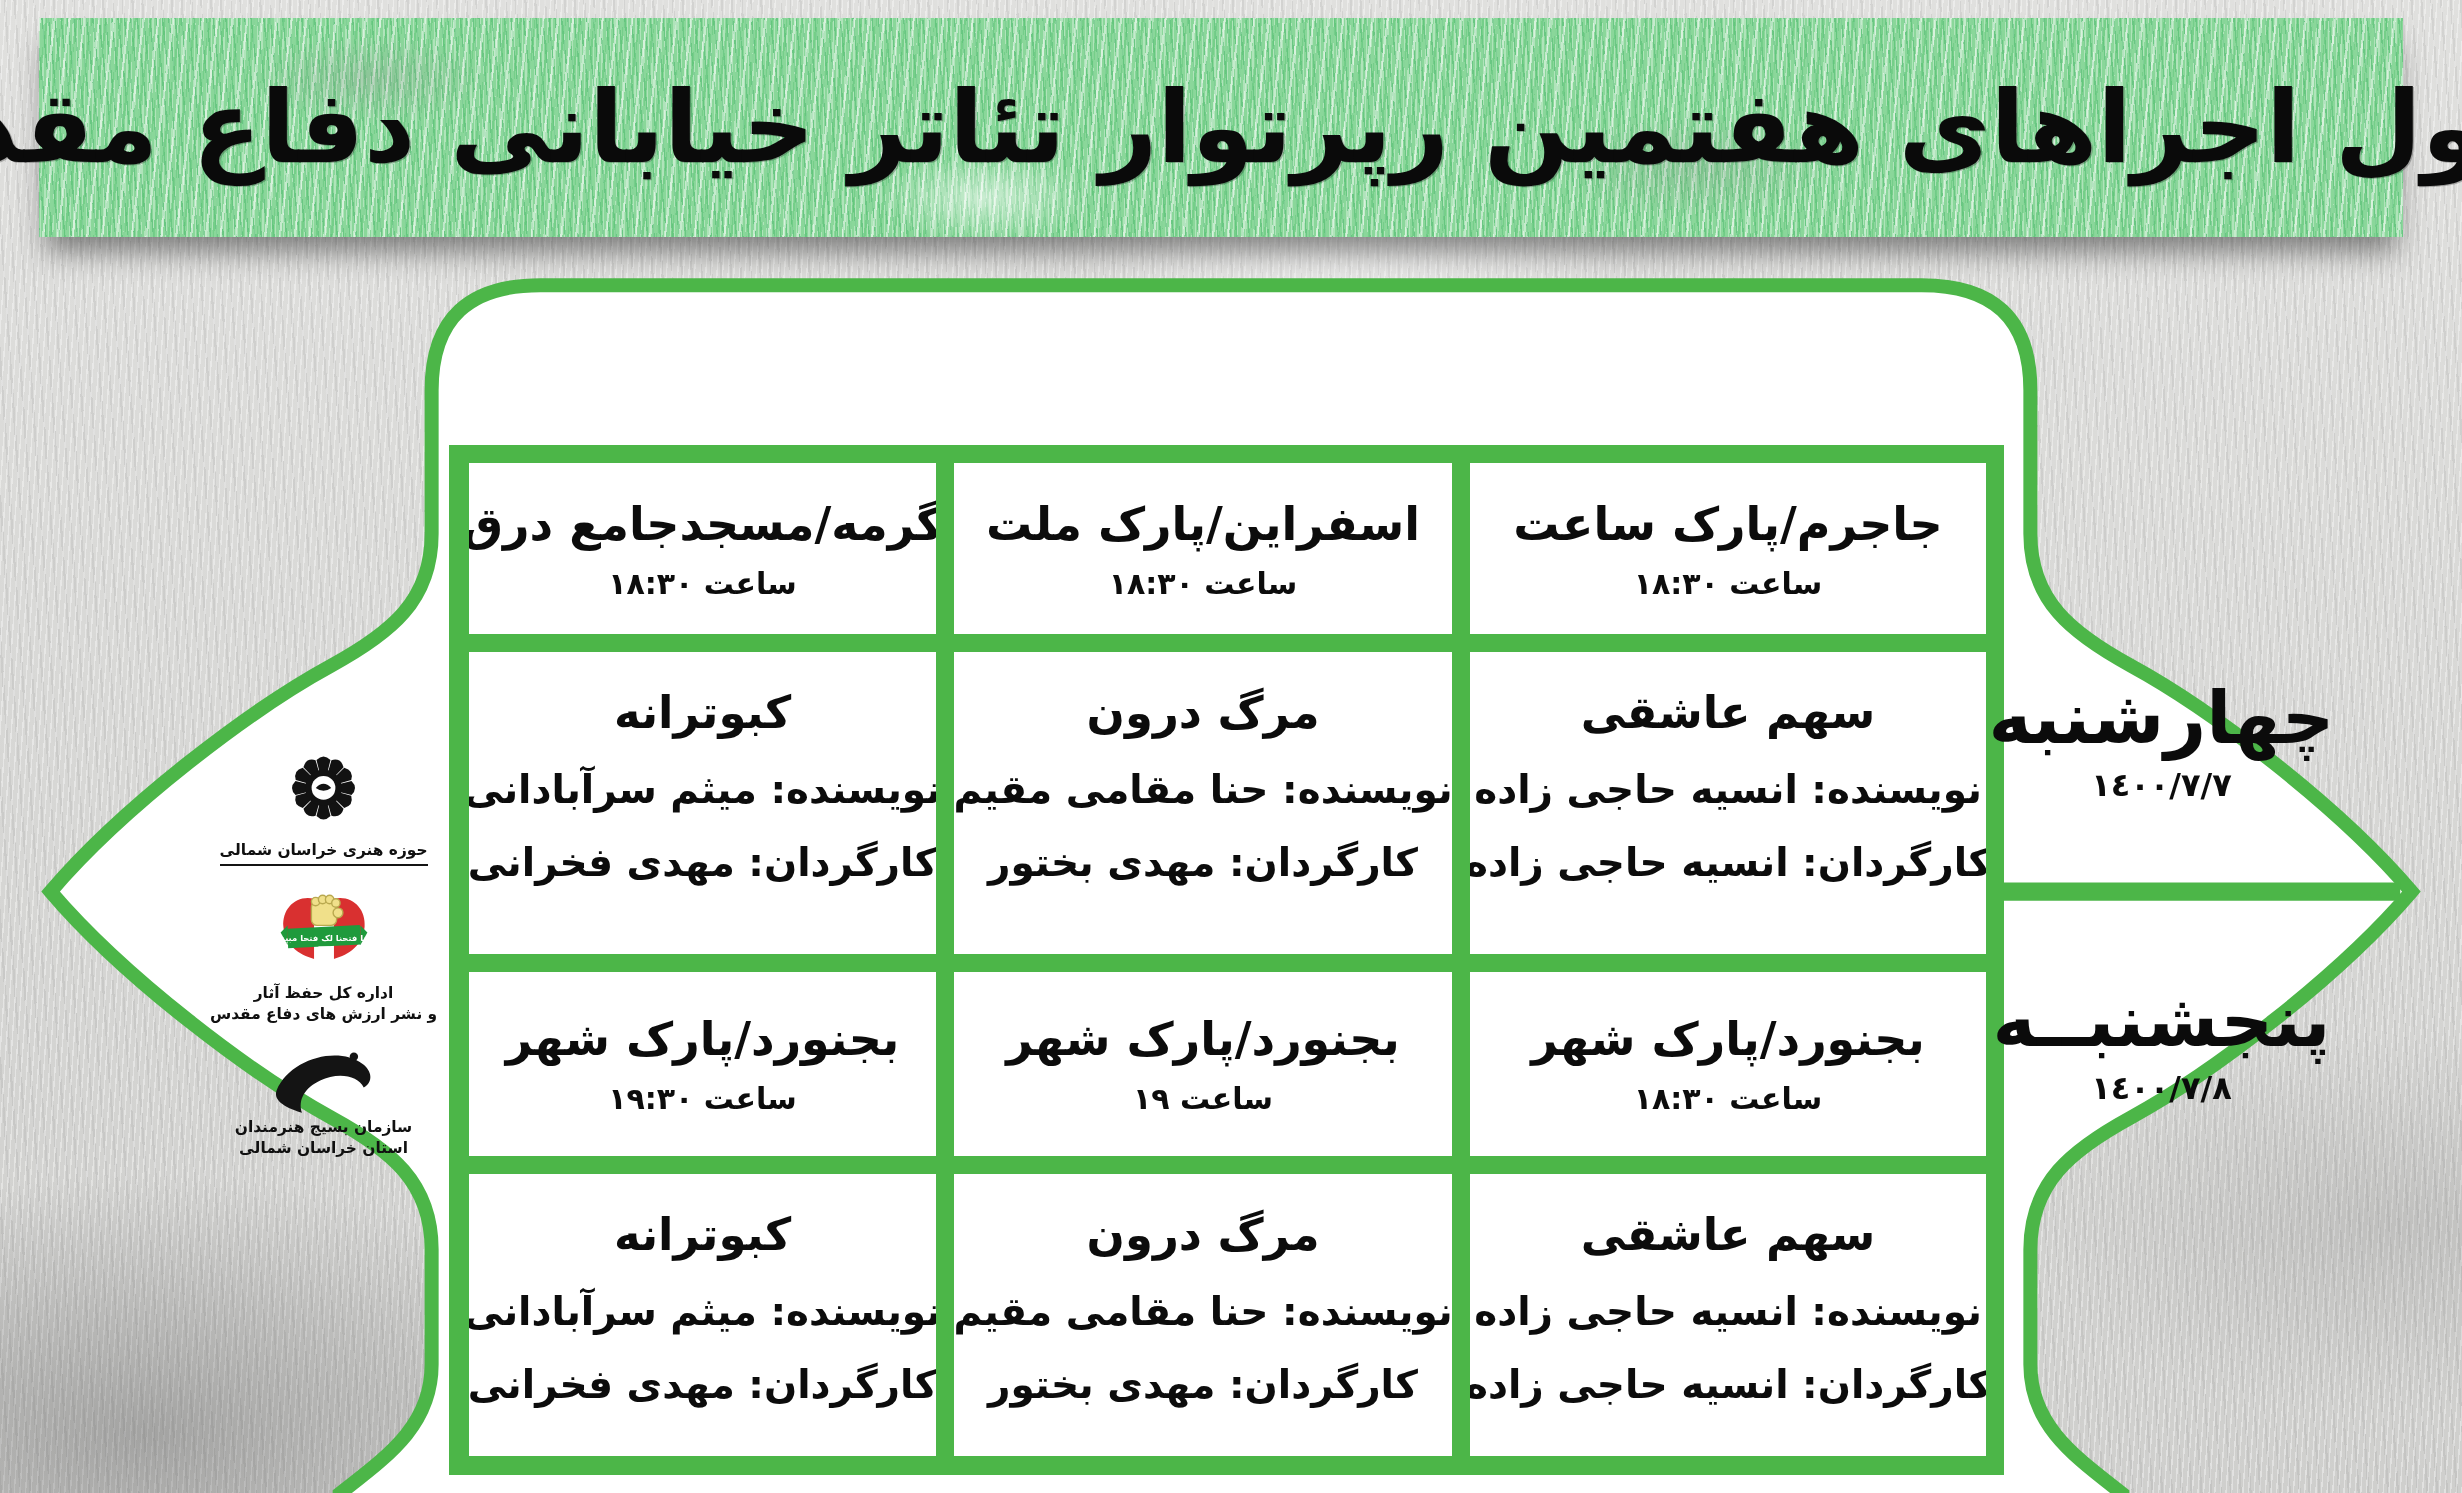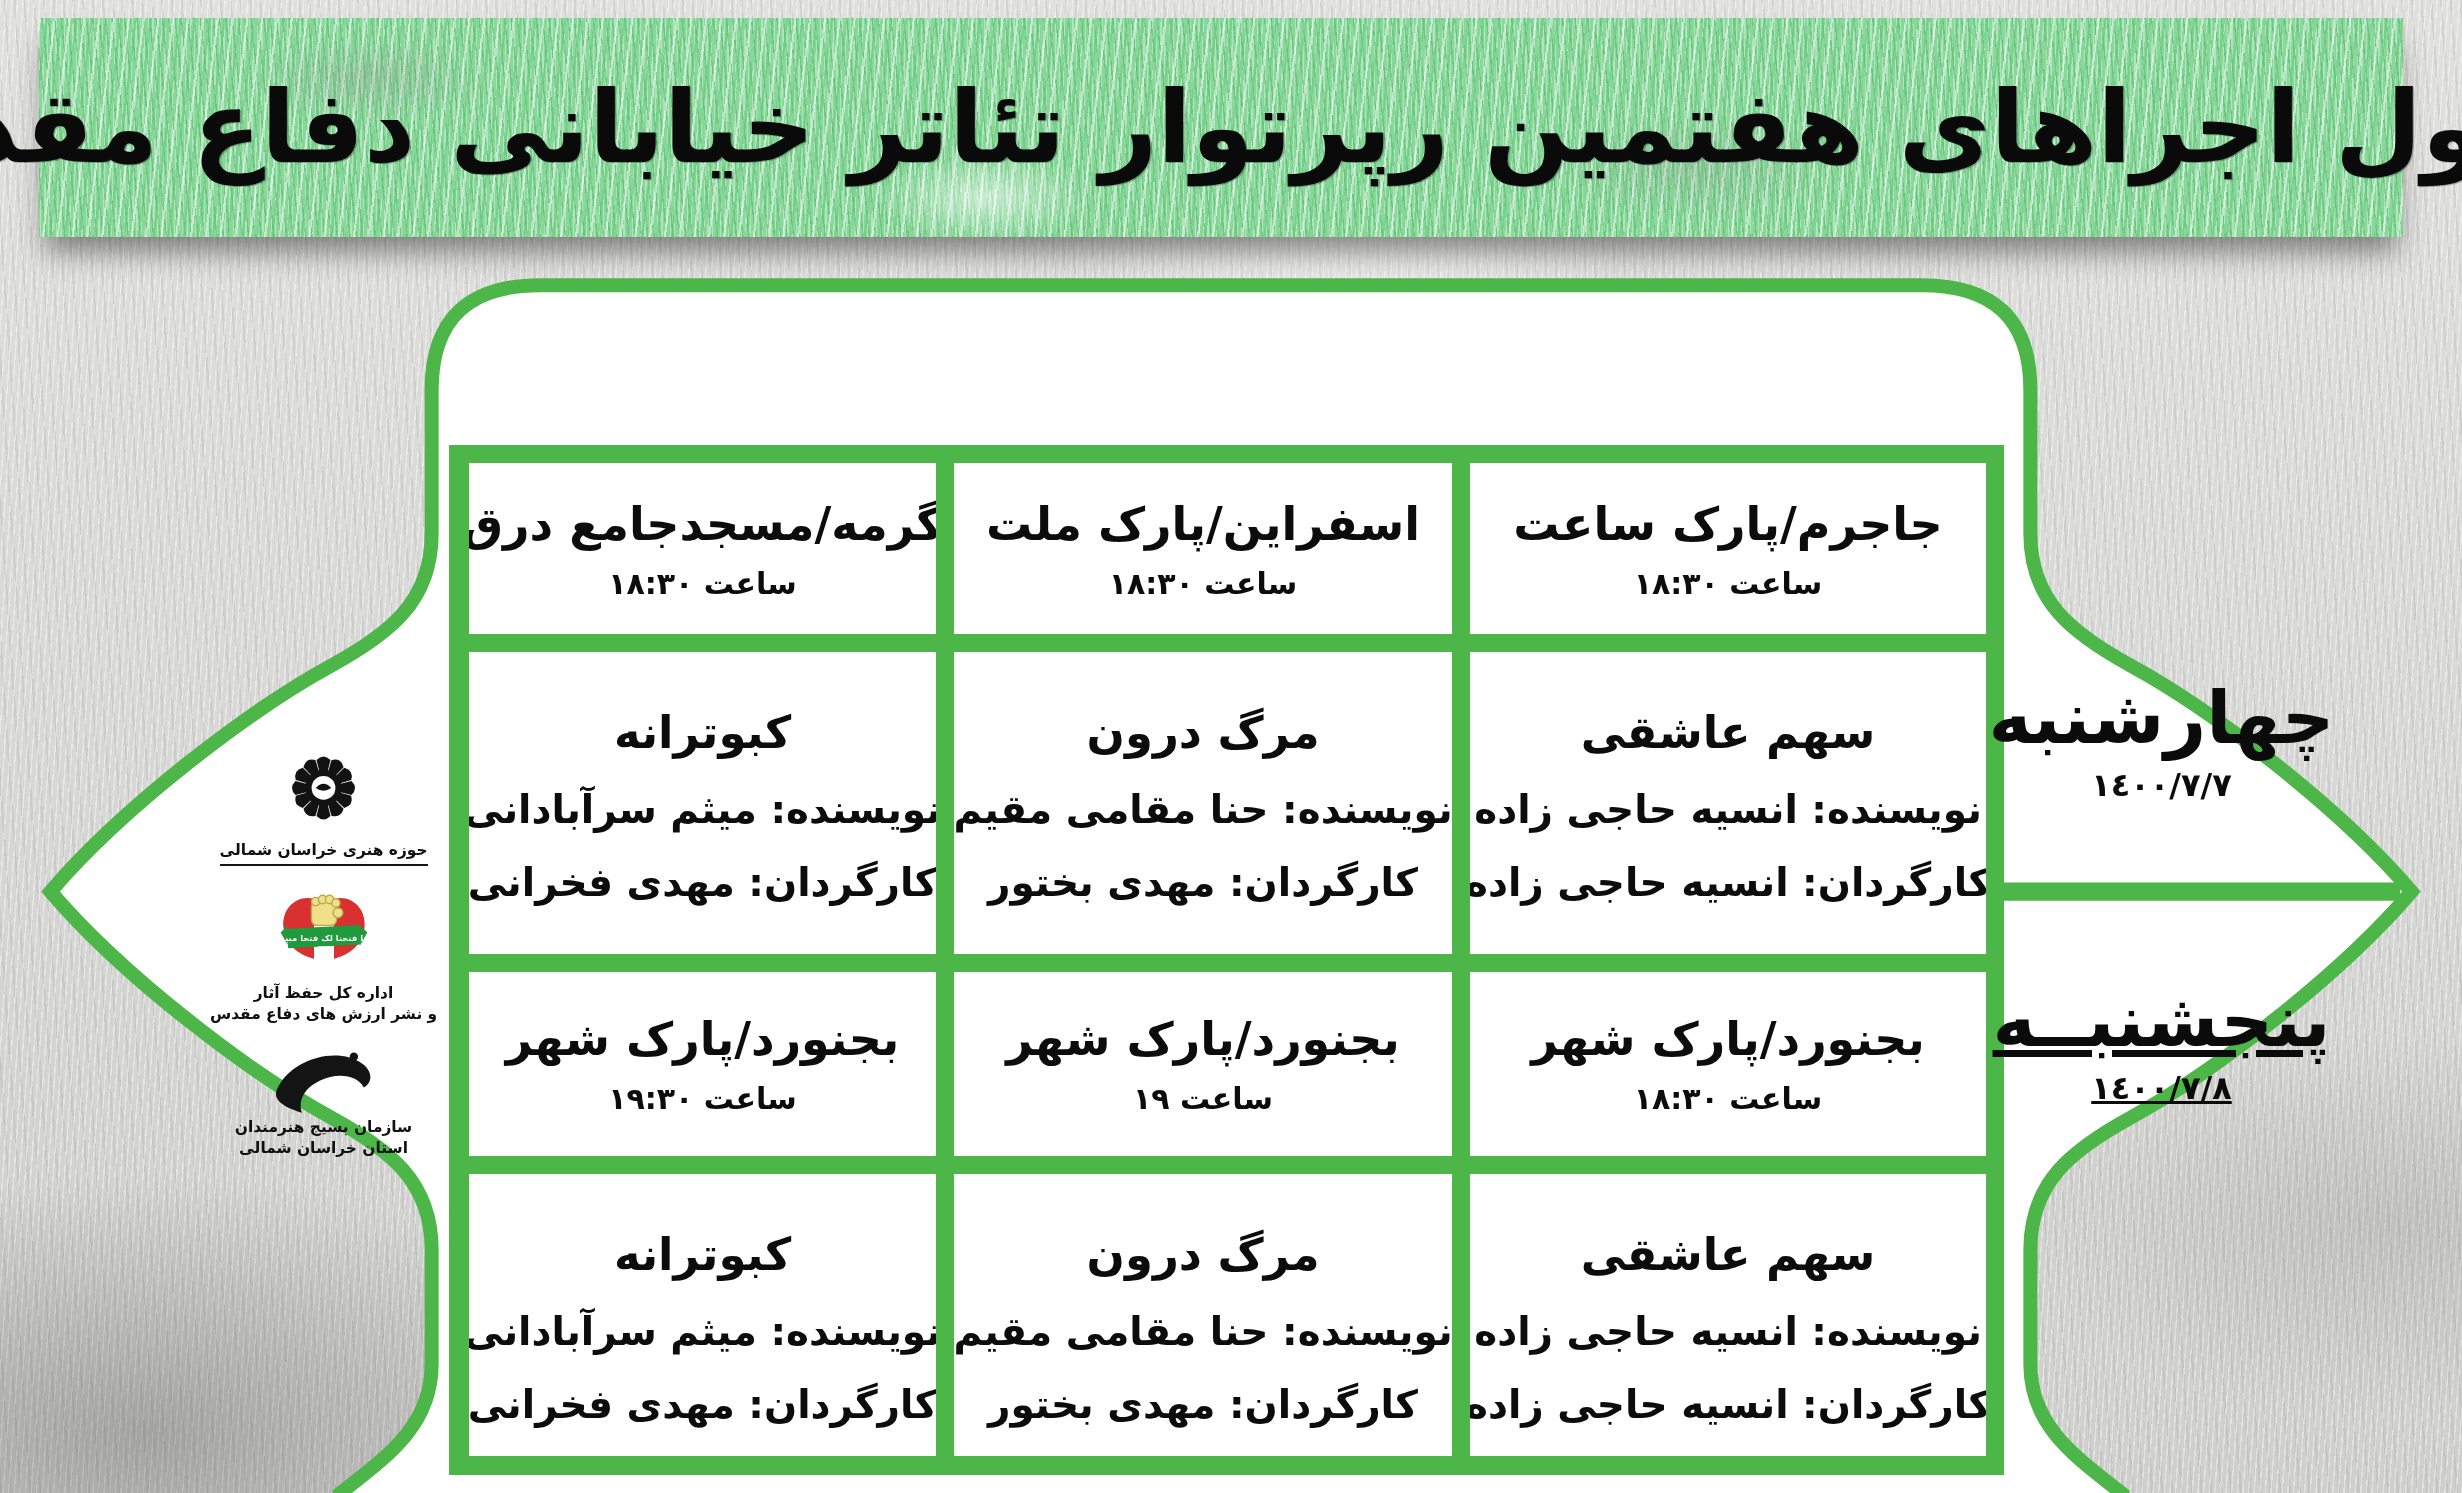--- a/index.html
+++ b/index.html
@@ -51,31 +51,31 @@
     grid-template-rows:171px 302px 184px 282px;
     gap:18px;padding:18px;
   }
   .cell{
     background:#fff;color:#0c0c0c;direction:rtl;text-align:center;
     display:flex;flex-direction:column;align-items:center;overflow:hidden;
   }
   .cell.venue{justify-content:center;gap:15px;}
   .venue-name{font-size:46px;font-weight:800;white-space:nowrap;}
   .venue-time{font-size:30px;font-weight:700;white-space:nowrap;}
-  .cell.play{justify-content:flex-start;padding-top:54px;gap:28px;text-align:right;}
+  .cell.play{justify-content:flex-start;padding-top:34px;gap:28px;text-align:right;}
   .play-title{font-size:45px;font-weight:800;white-space:nowrap;}
   .play-writer,.play-director{font-size:39px;font-weight:700;white-space:nowrap;}
 
   
   .day{
     position:absolute;left:1965px;width:393px;text-align:center;
     direction:rtl;color:#0b0b0b;
   }
   .day-1{top:664px;margin-top:16px;}
-  .day-2{top:983px;text-decoration:underline;}
+  .day-2{top:983px;}
   .day-name{font-size:73px;font-weight:800;white-space:nowrap;line-height:1.05;}
   .day-date{font-size:32px;font-weight:700;letter-spacing:7px;margin-top:9.8px;white-space:nowrap;}
 
   
   .sponsors{
     position:absolute;left:231px;top:747px;width:185px;
     display:flex;flex-direction:column;align-items:center;gap:19.7px;
   }
   .sponsor{display:flex;flex-direction:column;align-items:center;}
   .sponsor-caption{

